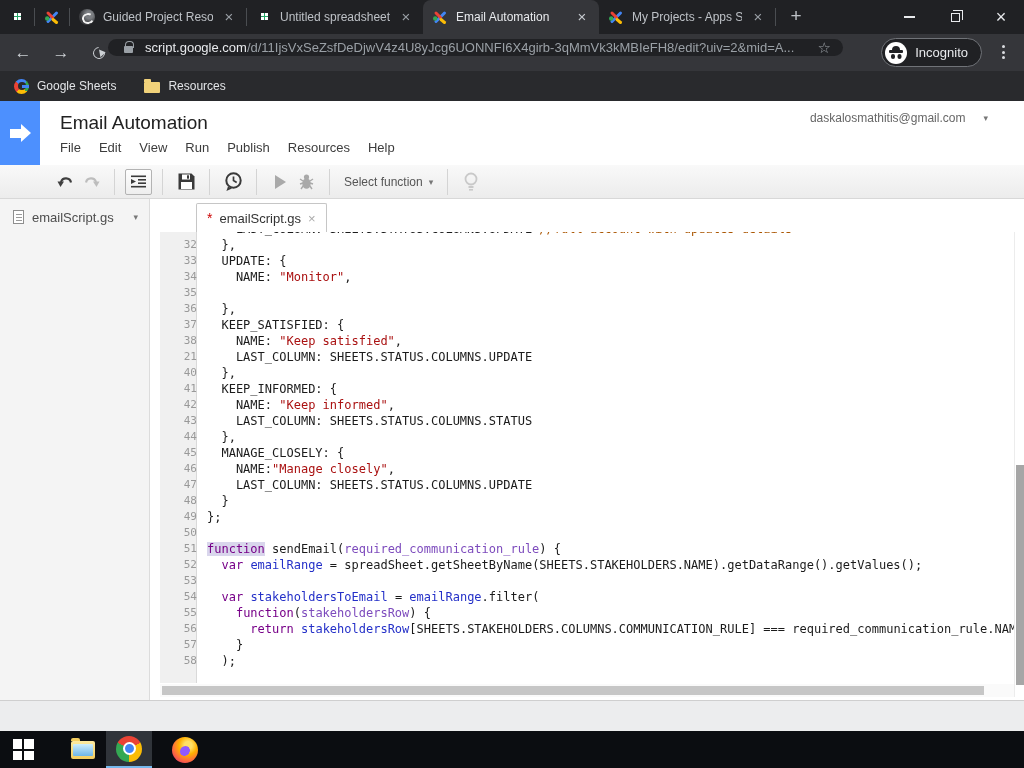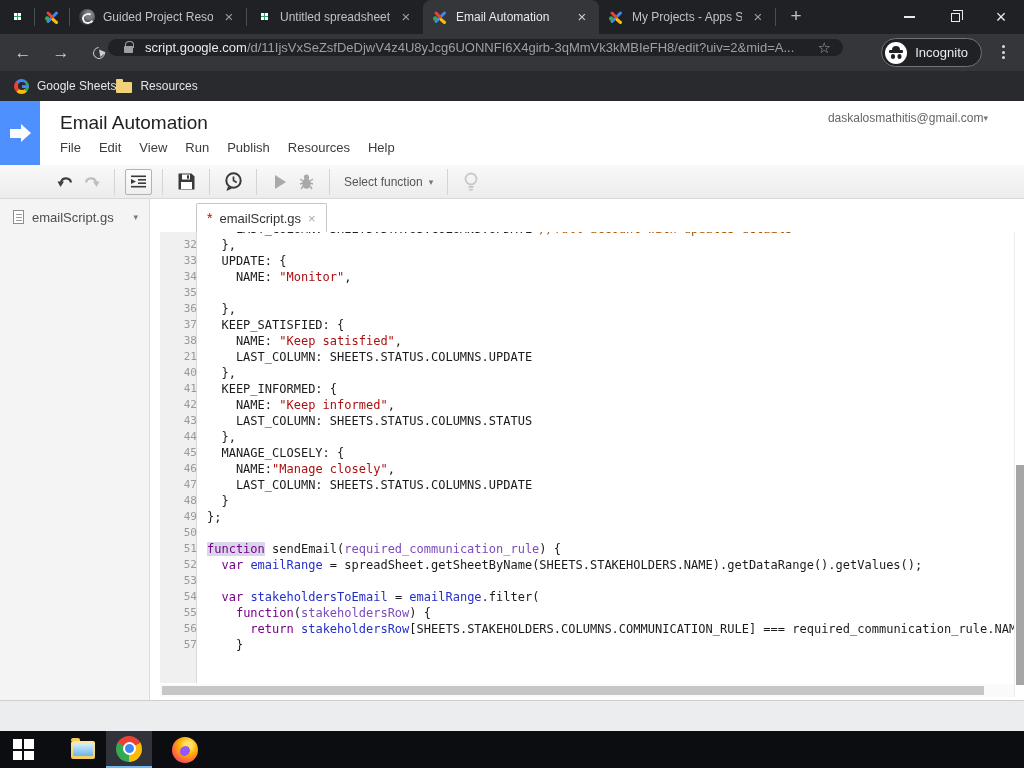--- a/index.html
+++ b/index.html
@@ -53,33 +53,33 @@
   .incogchip { position:absolute; right:42px; top:4px; height:29px; border-radius:15px; background:#202124; border:1px solid #707378; display:flex; align-items:center; padding:0 13px 0 3px; gap:8px; }
   .ic-incog { width:22px; height:22px; background:#fff; border-radius:50%; position:relative; }
   .ic-incog i { position:absolute; left:7px; top:4.5px; width:8px; height:4px; background:#202124; border-radius:4px 4px 0 0; }
   .ic-incog::before { content:""; position:absolute; left:4px; top:8.5px; width:14px; height:2.5px; background:#202124; border-radius:1px; }
   .ic-incog::after { content:""; position:absolute; left:5.5px; top:12.5px; width:4.5px; height:4.5px; border-radius:50%; background:#202124; box-shadow:6.5px 0 0 #202124; }
   .incoglabel { color:#e8eaed; font-size:13px; }
   .menudots { position:absolute; right:12px; top:9px; width:18px; height:18px; display:flex; flex-direction:column; align-items:center; justify-content:center; gap:2.5px; }
   .menudots i { width:3px; height:3px; border-radius:50%; background:#dadce0; }
 
   
-  .bookmarks { position:absolute; left:0; top:71px; width:1024px; height:30px; background:#292a2d; display:flex; align-items:center; padding-left:14px; }
+  .bookmarks { position:absolute; left:0; top:71px; width:1024px; height:30px; background:#292a2d; display:flex; align-items:center; gap:28px; padding-left:14px; }
   .bmitem { display:flex; align-items:center; gap:8px; }
   .bmitem span { font-size:12px; color:#e2e4e7; }
 
   
   .gasheader { position:absolute; left:0; top:101px; width:1024px; height:64px; background:#fff; }
   .gaslogo { position:absolute; left:0; top:0; width:40px; height:64px; background:#4d90fe; display:flex; align-items:center; justify-content:center; }
   .gaslogo .bar { width:11px; height:9px; background:#fff; }
   .gaslogo .tip { width:0; height:0; border-left:10px solid #fff; border-top:9px solid transparent; border-bottom:9px solid transparent; }
   .gastitle { position:absolute; left:60px; top:11px; font-size:19px; color:#212121; }
   .gasmenus { position:absolute; left:60px; top:39px; display:flex; gap:18px; }
   .gasmenus span { font-size:13px; color:#3c3c3c; }
-  .gasaccount { position:absolute; right:36px; top:10px; font-size:12px; color:#666; display:flex; align-items:center; gap:0; }
+  .gasaccount { position:absolute; right:36px; top:10px; font-size:12px; color:#666; display:flex; align-items:center; gap:18px; }
   .caret { color:#777; font-size:9px; }
 
   
   .gastoolbar { position:absolute; left:0; top:165px; width:1024px; height:34px; background:linear-gradient(#f9f9f9,#ececec); border-bottom:1px solid #d8d8d8; display:flex; align-items:center; }
   .gsep { width:1px; height:26px; background:#d4d4d4; margin:0 10px; }
   .tbico { display:flex; align-items:center; justify-content:center; width:26px; height:26px; }
   .indentbtn { width:27px; height:26px; border:1px solid #b3b3b3; border-radius:2px; background:linear-gradient(#fefefe,#eeeeee); display:flex; align-items:center; justify-content:center; }
   .playtri { width:0; height:0; border-left:11px solid #a9a9a9; border-top:7px solid transparent; border-bottom:7px solid transparent; }
   .selfn { display:flex; align-items:center; gap:6px; padding:0 4px; }
   .selfn span.lbl { font-size:12px; color:#555; }
@@ -375,20 +375,21 @@
           <div class="crow"><span class="lnum">48</span><span class="ltxt"><span class="tok-pl">  }</span></span></div>
           <div class="crow"><span class="lnum">49</span><span class="ltxt"><span class="tok-pl">};</span></span></div>
           <div class="crow"><span class="lnum">50</span><span class="ltxt"></span></div>
           <div class="crow"><span class="lnum">51</span><span class="ltxt"><span class="tok-kw tok-hl">function</span><span class="tok-pl"> sendEmail(</span><span class="tok-param">required_communication_rule</span><span class="tok-pl">) {</span></span></div>
           <div class="crow"><span class="lnum">52</span><span class="ltxt"><span class="tok-pl">  </span><span class="tok-kw">var</span><span class="tok-pl"> </span><span class="tok-vr">emailRange</span><span class="tok-pl"> = spreadSheet.getSheetByName(SHEETS.STAKEHOLDERS.NAME).getDataRange().getValues();</span></span></div>
           <div class="crow"><span class="lnum">53</span><span class="ltxt"></span></div>
           <div class="crow"><span class="lnum">54</span><span class="ltxt"><span class="tok-pl">  </span><span class="tok-kw">var</span><span class="tok-pl"> </span><span class="tok-vr">stakeholdersToEmail</span><span class="tok-pl"> = </span><span class="tok-vr">emailRange</span><span class="tok-pl">.filter(</span></span></div>
           <div class="crow"><span class="lnum">55</span><span class="ltxt"><span class="tok-pl">    </span><span class="tok-kw">function</span><span class="tok-pl">(</span><span class="tok-param">stakeholdersRow</span><span class="tok-pl">) {</span></span></div>
           <div class="crow"><span class="lnum">56</span><span class="ltxt"><span class="tok-pl">      </span><span class="tok-kw">return</span><span class="tok-pl"> </span><span class="tok-vr">stakeholdersRow</span><span class="tok-pl">[SHEETS.STAKEHOLDERS.COLUMNS.COMMUNICATION_RULE] === required_communication_rule.NAME</span></span></div>
           <div class="crow"><span class="lnum">57</span><span class="ltxt"><span class="tok-pl">    }</span></span></div>
+          <div class="crow"><span class="lnum">58</span><span class="ltxt"><span class="tok-pl">  );</span></span></div>
         </div>
     </div>
     <div class="ibeam"></div>
     <div class="hscroll">
         <div class="hthumb"></div>
       </div>
     <div class="vscroll">
         <div class="vthumb"></div>
       </div>
   </div>

